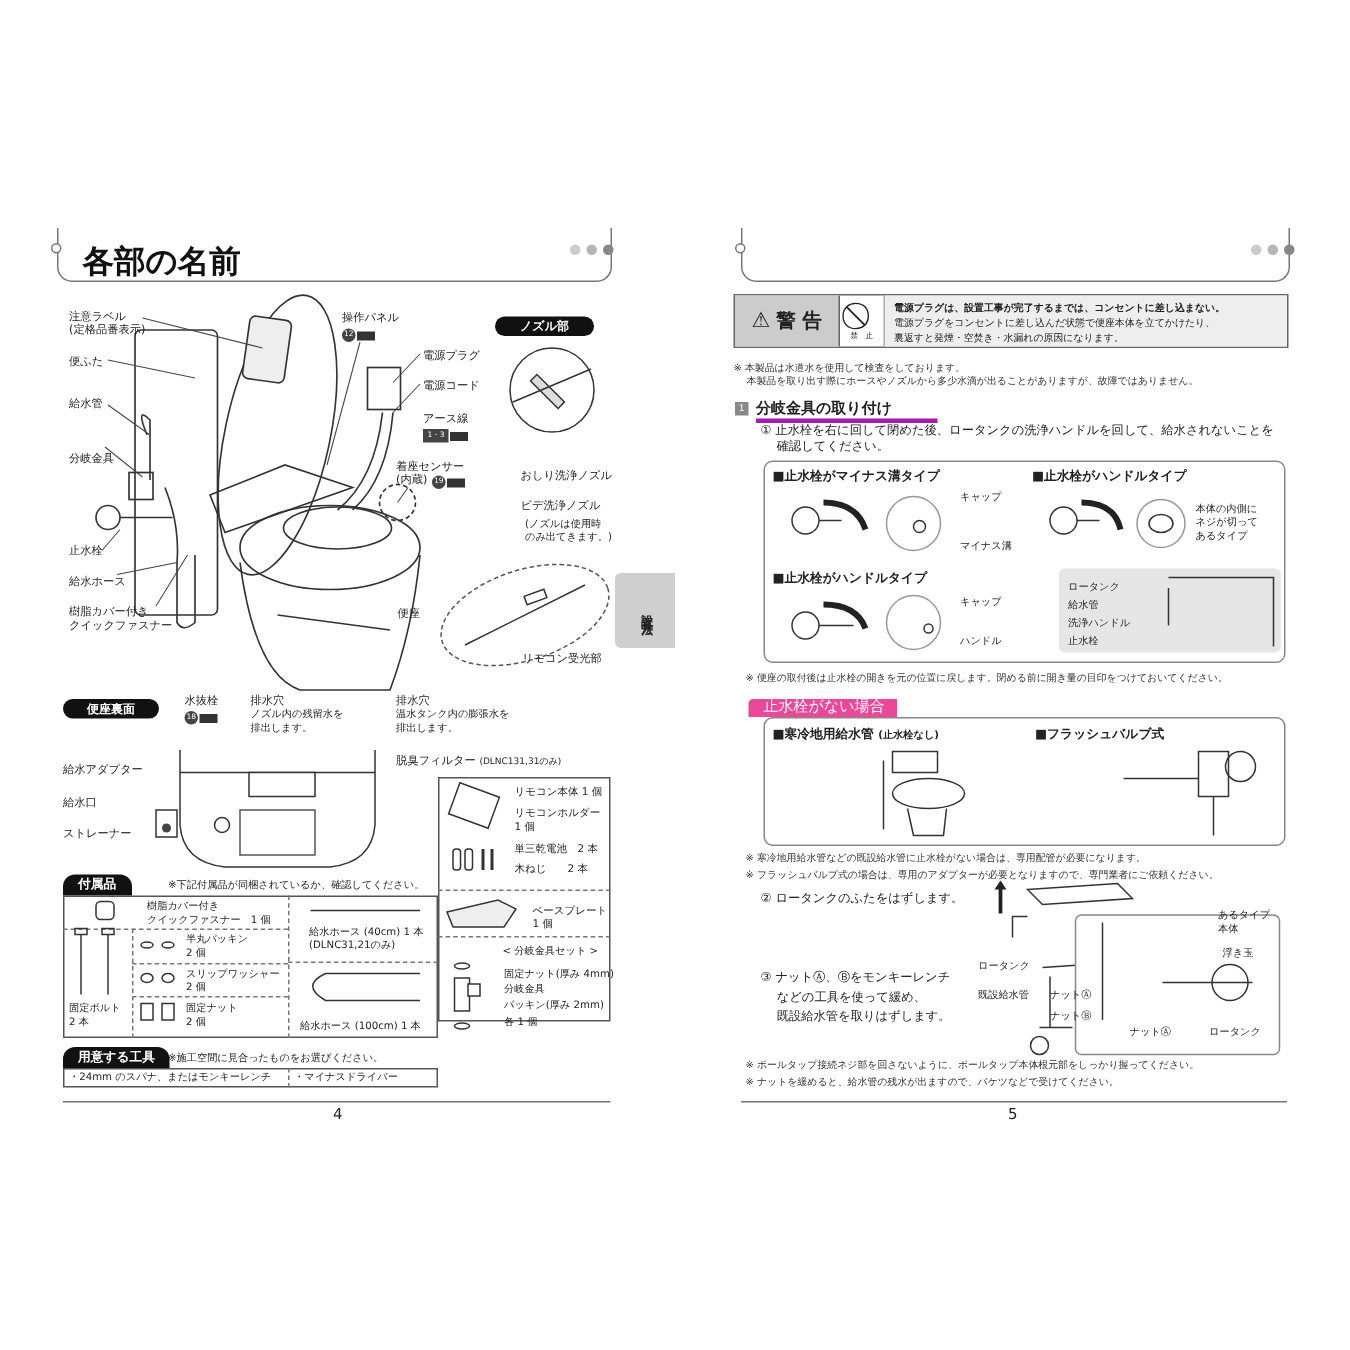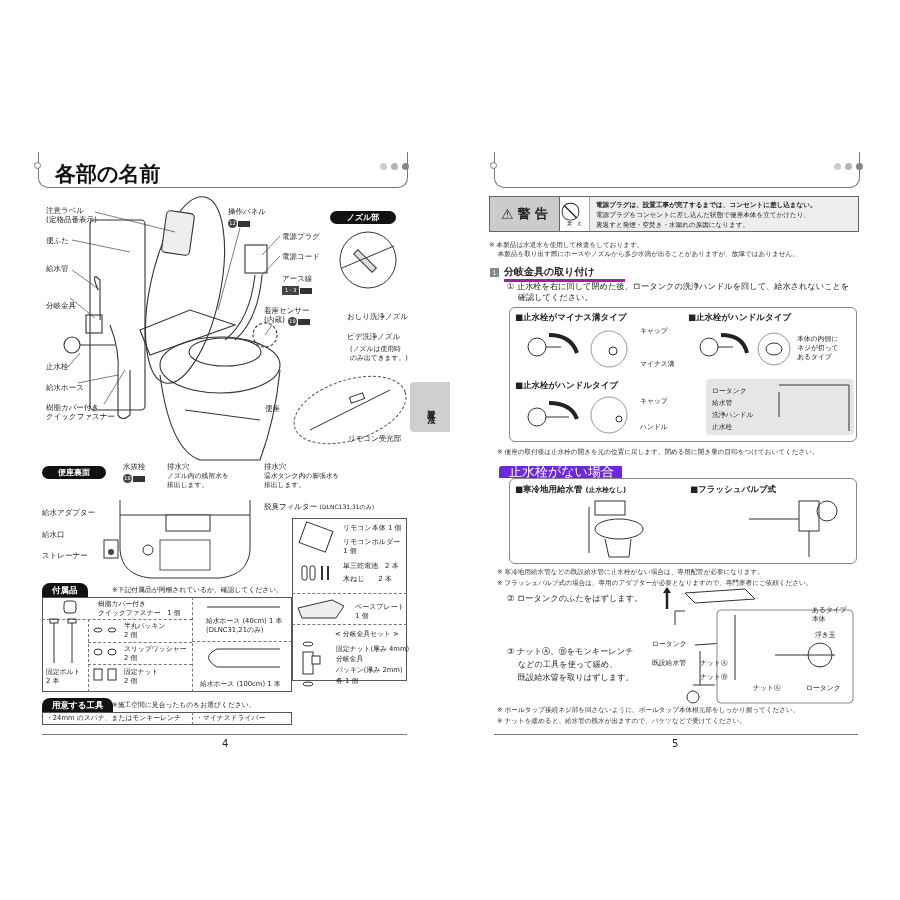--- a/index.html
+++ b/index.html
@@ -25,21 +25,21 @@
 .note{font-size:7px;color:#333}
 .divider{position:absolute;height:1px;background:#777}
 .pnum{position:absolute;font-size:10px}
 .warn{position:absolute;left:489px;top:196px;width:370px;height:36px;border:1px solid #666;display:flex;background:#fff}
 .warn .w1{width:70px;background:#ccc;display:flex;align-items:center;justify-content:center;font-weight:bold;font-size:13px;border-right:1px solid #666}
 .warn .w2{width:30px;border-right:1px solid #aaa;display:flex;flex-direction:column;align-items:center;justify-content:center;font-size:5px}
 .warn .w3{flex:1;padding:3px 6px;font-size:6.6px;line-height:10px;background:#eee}
 .rbox{position:absolute;border:1px solid #888;border-radius:6px}
 .sqtitle{position:absolute;font-size:8.5px;font-weight:bold;white-space:nowrap}
 .step{position:absolute;font-size:8.2px;line-height:11px;white-space:nowrap}
-.gray-tab{position:absolute;background:#6d28d9;color:#fff;font-size:13px;line-height:12px;padding:0 8px 0 10px;border-radius:3px 0 0 0}
+.gray-tab{position:absolute;background:#ec4899;color:#fff;font-size:10px;line-height:12px;padding:0 8px 0 10px;border-radius:3px 0 0 0}
 svg{position:absolute;overflow:visible}
 </style>
 </head>
 <body>
 
 <div class="page" style="left:0;width:450px">
   <div class="title-wrap" style="left:38px;top:152px;width:370px"></div>
   <div class="ring" style="left:34px;top:162px"></div>
   <div class="title" style="left:55px;top:160px;font-size:21px">各部の名前</div>
   <div class="dots" style="left:380px;top:163px">

